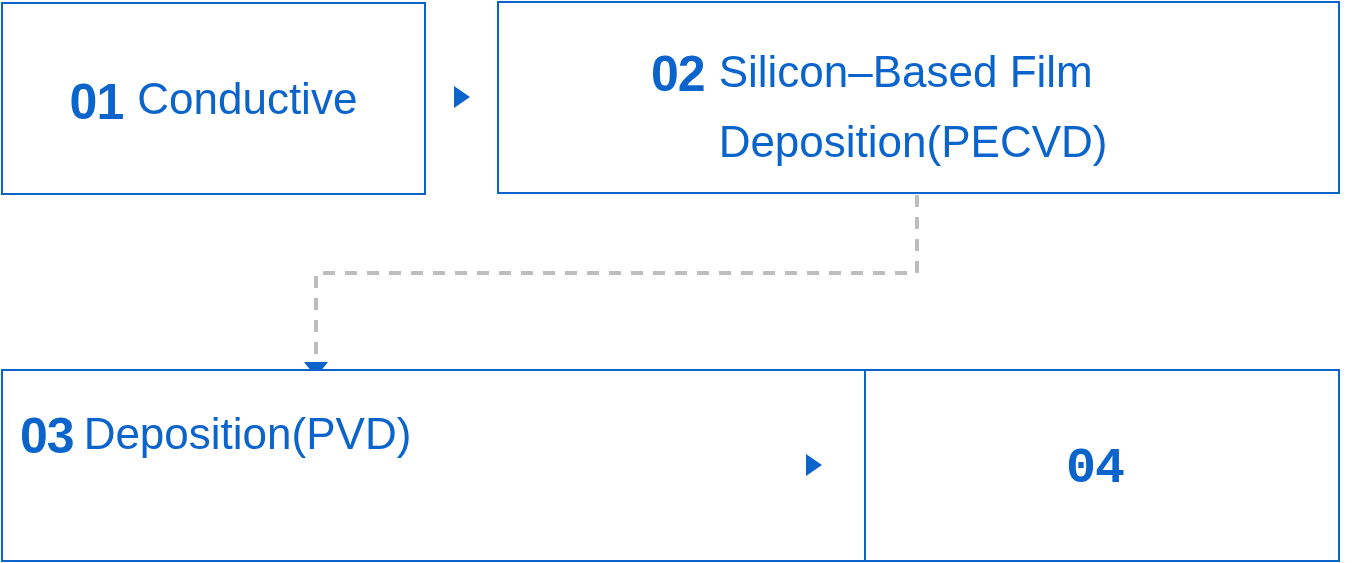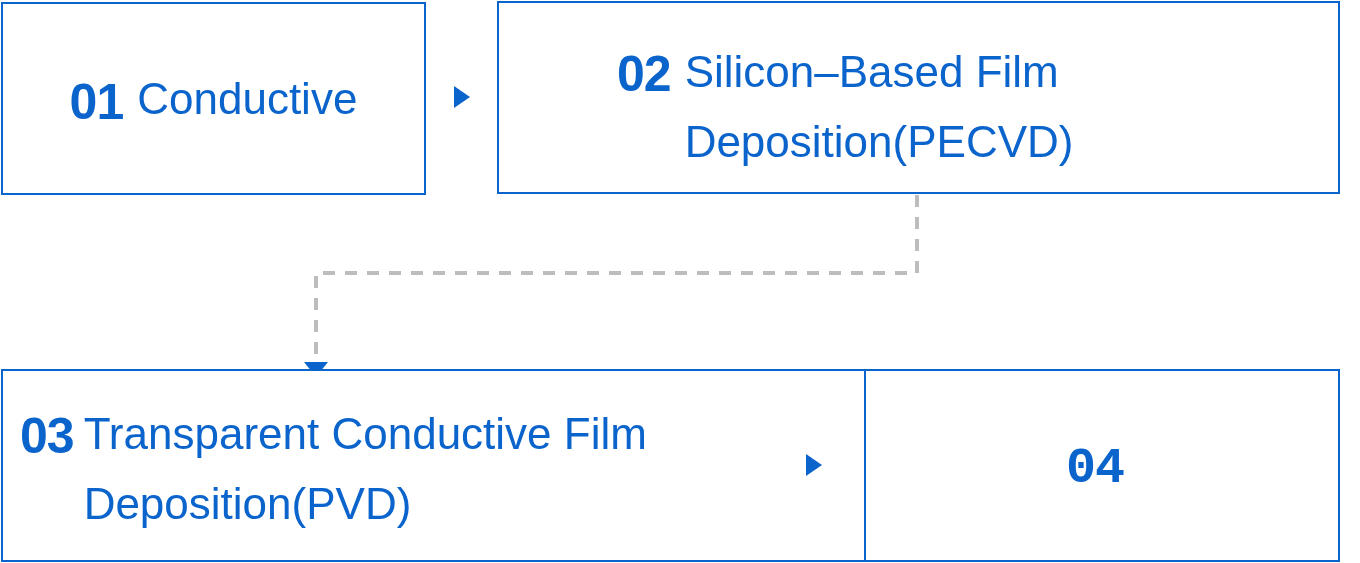--- a/index.html
+++ b/index.html
@@ -22,38 +22,37 @@
   <div class="step" style="align-items:center;">
     <span class="num" style="margin-top:6px;">01</span>
     <span class="label">Conductive</span>
   </div>
 </div>
 
 <div class="arrow-right" style="left:454px;top:86px;"></div>
 
 <div class="box" style="left:497px;top:1px;width:843px;height:193px;">
   <div class="step" style="position:absolute;left:118px;top:34px;">
-    <span class="num" style="margin-top:12px;">02</span>
+    <span class="num" style="margin-top:12px;margin-left:34px;">02</span>
     <div>
       <div class="label">Silicon–Based Film</div>
       <div class="label">Deposition(PECVD)</div>
     </div>
   </div>
 </div>
 
 <svg class="conn" width="1360" height="563">
   <path d="M917 195 L917 273 L316 273 L316 360" fill="none" stroke="#bdbdbd" stroke-width="4" stroke-dasharray="12 10"></path>
   <polygon points="304,362 328,362 316,377" fill="#0a64cc"></polygon>
 </svg>
 
 <div class="box" style="left:1px;top:369px;width:869px;height:193px;">
   <div class="step" style="position:absolute;left:17px;top:28px;">
     <span class="num" style="margin-top:12px;margin-right:10px;">03</span>
     <div>
-      <div class="label">Transparent Conductive Film</div>
       <div class="label">Deposition(PVD)</div>
     </div>
   </div>
 </div>
 
 <div class="arrow-right" style="left:806px;top:454px;"></div>
 
 <div class="box" style="left:864px;top:369px;width:476px;height:193px;justify-content:center;">
   <div class="step" style="align-items:center;">
     <span class="num" style="margin-top:6px;font-family:Liberation Mono, monospace;">04</span>

